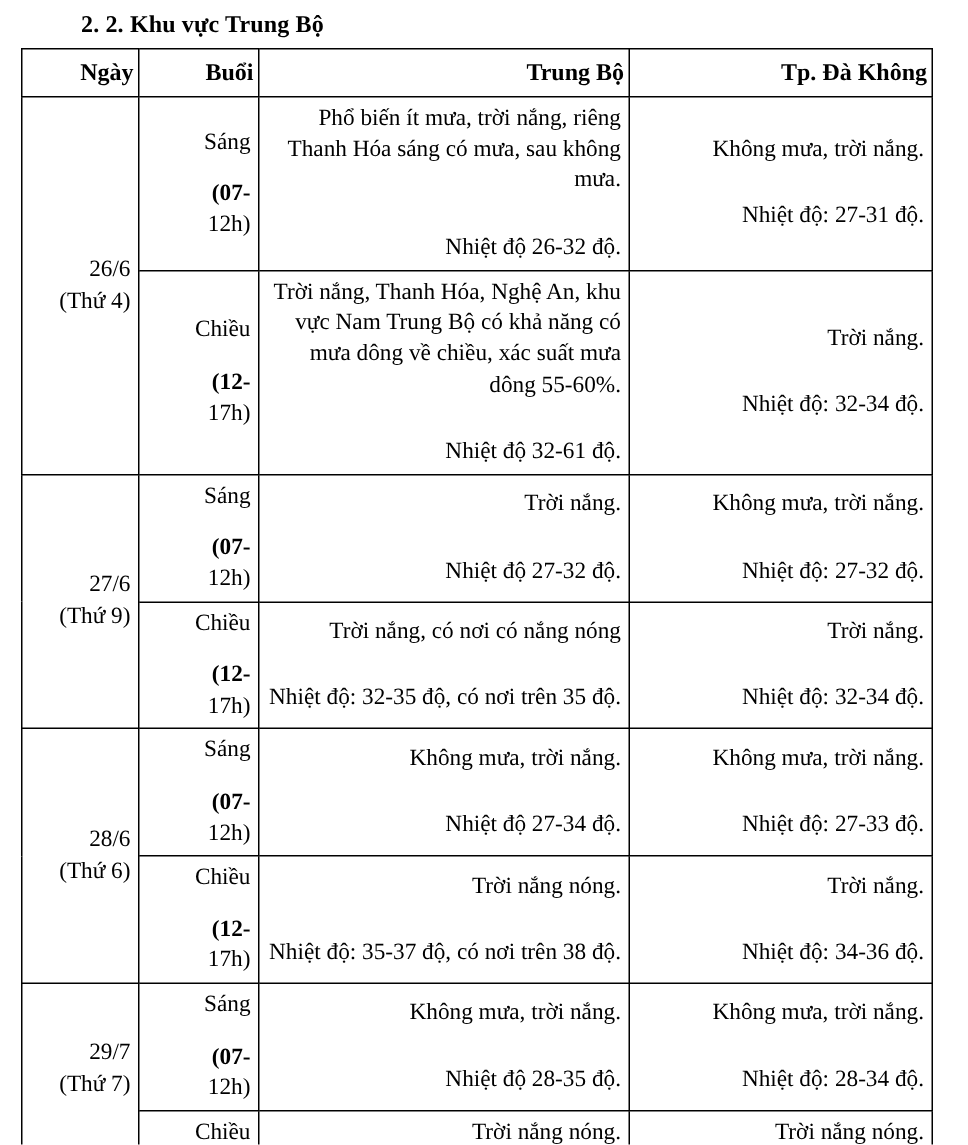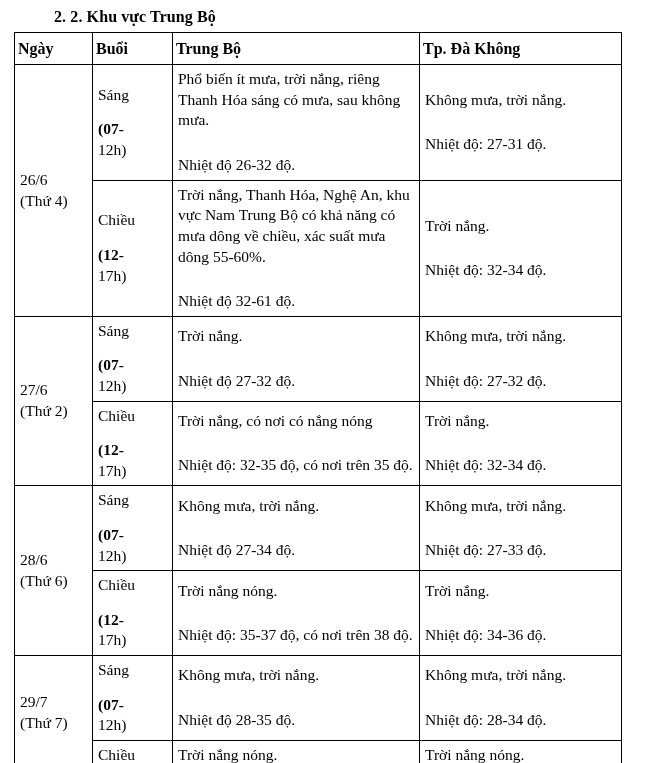--- a/index.html
+++ b/index.html
@@ -30,21 +30,21 @@
   table.weather {
     border-collapse: collapse;
     width: 607px;
     margin: 0 auto;
     table-layout: fixed;
   }
   table.weather th,
   table.weather td {
     border: 1px solid #000000;
     vertical-align: middle;
-    text-align: left;
+    text-align: right;
     font-size: 15.5px;
     line-height: 1.33;
     padding: 4px 5px;
   }
   table.weather thead th {
     font-weight: bold;
     font-size: 16px;
     padding: 5px 3px;
   }
   col.c-day    { width: 78px; }
@@ -127,21 +127,21 @@
         </td>
         <td class="desc">
           <p>Trời nắng.</p>
           <p>Nhiệt độ: 32-34 độ.</p>
         </td>
       </tr>
 
       <tr>
         <td class="day" rowspan="2">
           <span>27/6</span><br>
-          <span>(Thứ 2)</span>
+          <span>(Thứ 9)</span>
         </td>
         <td class="session">
           <span class="sess-name">Sáng</span>
           <span class="sess-time">(07-</span>
           <span class="sess-time2">12h)</span>
         </td>
         <td class="desc">
           <p>Trời nắng.</p>
           <p>Nhiệt độ 27-32 độ.</p>
         </td>

